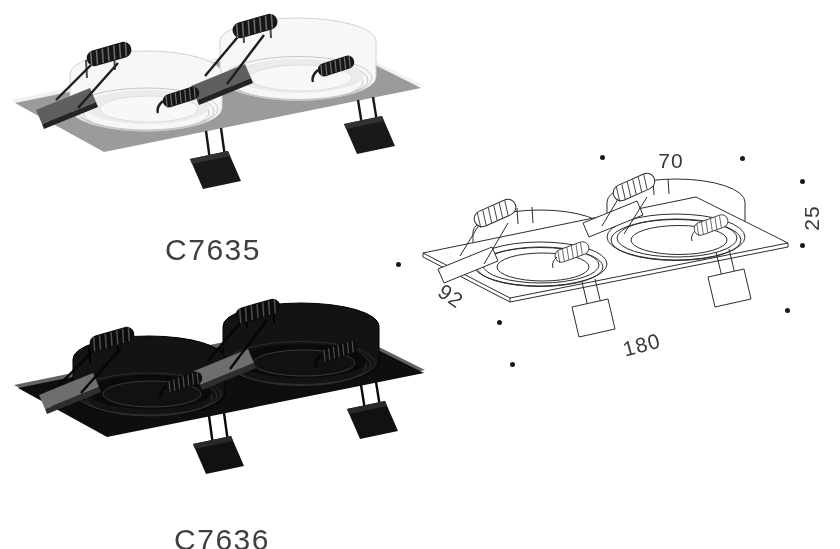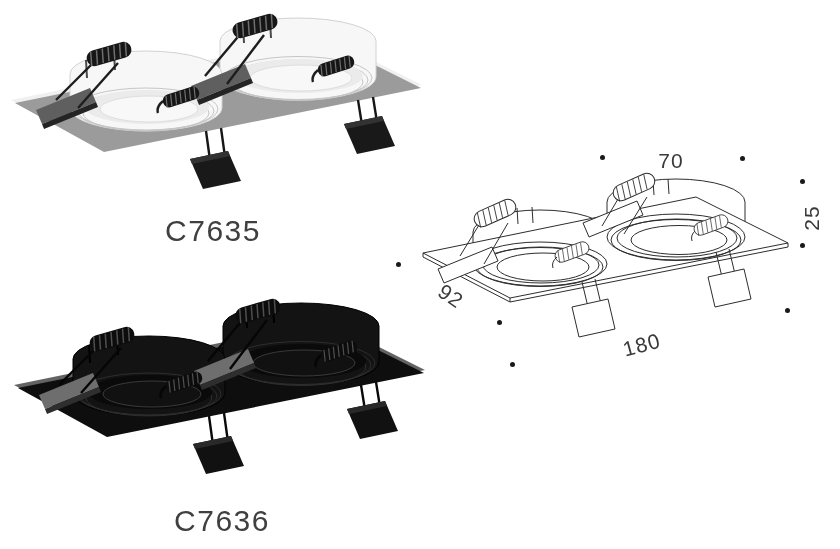--- a/index.html
+++ b/index.html
@@ -3,21 +3,21 @@
 <meta charset="utf-8">
 <style>
   html,body{margin:0;padding:0;background:#ffffff;}
   .canvas{
     position:relative;width:840px;height:549px;background:#ffffff;overflow:hidden;
     font-family:"Liberation Sans", sans-serif;
   }
   svg{position:absolute;display:block;}
   .product-label{
     position:absolute;width:240px;text-align:center;
-    font-size:30px;font-weight:300;letter-spacing:1.5px;color:#3f3f3f;
+    font-size:30px;font-weight:300;letter-spacing:1.5px;color:#3f3f3f;margin-top:19px;
   }
   .label-c7635{left:93px;top:214px;}
   .label-c7636{left:102px;top:504px;}
   .fx{left:0;top:0;}
   .fx-black{left:3px;top:285px;}
   .tech{left:420px;top:140px;}
   .dot{position:absolute;width:5px;height:5px;border-radius:50%;background:#191919;}
 
   
   .fx-white{

